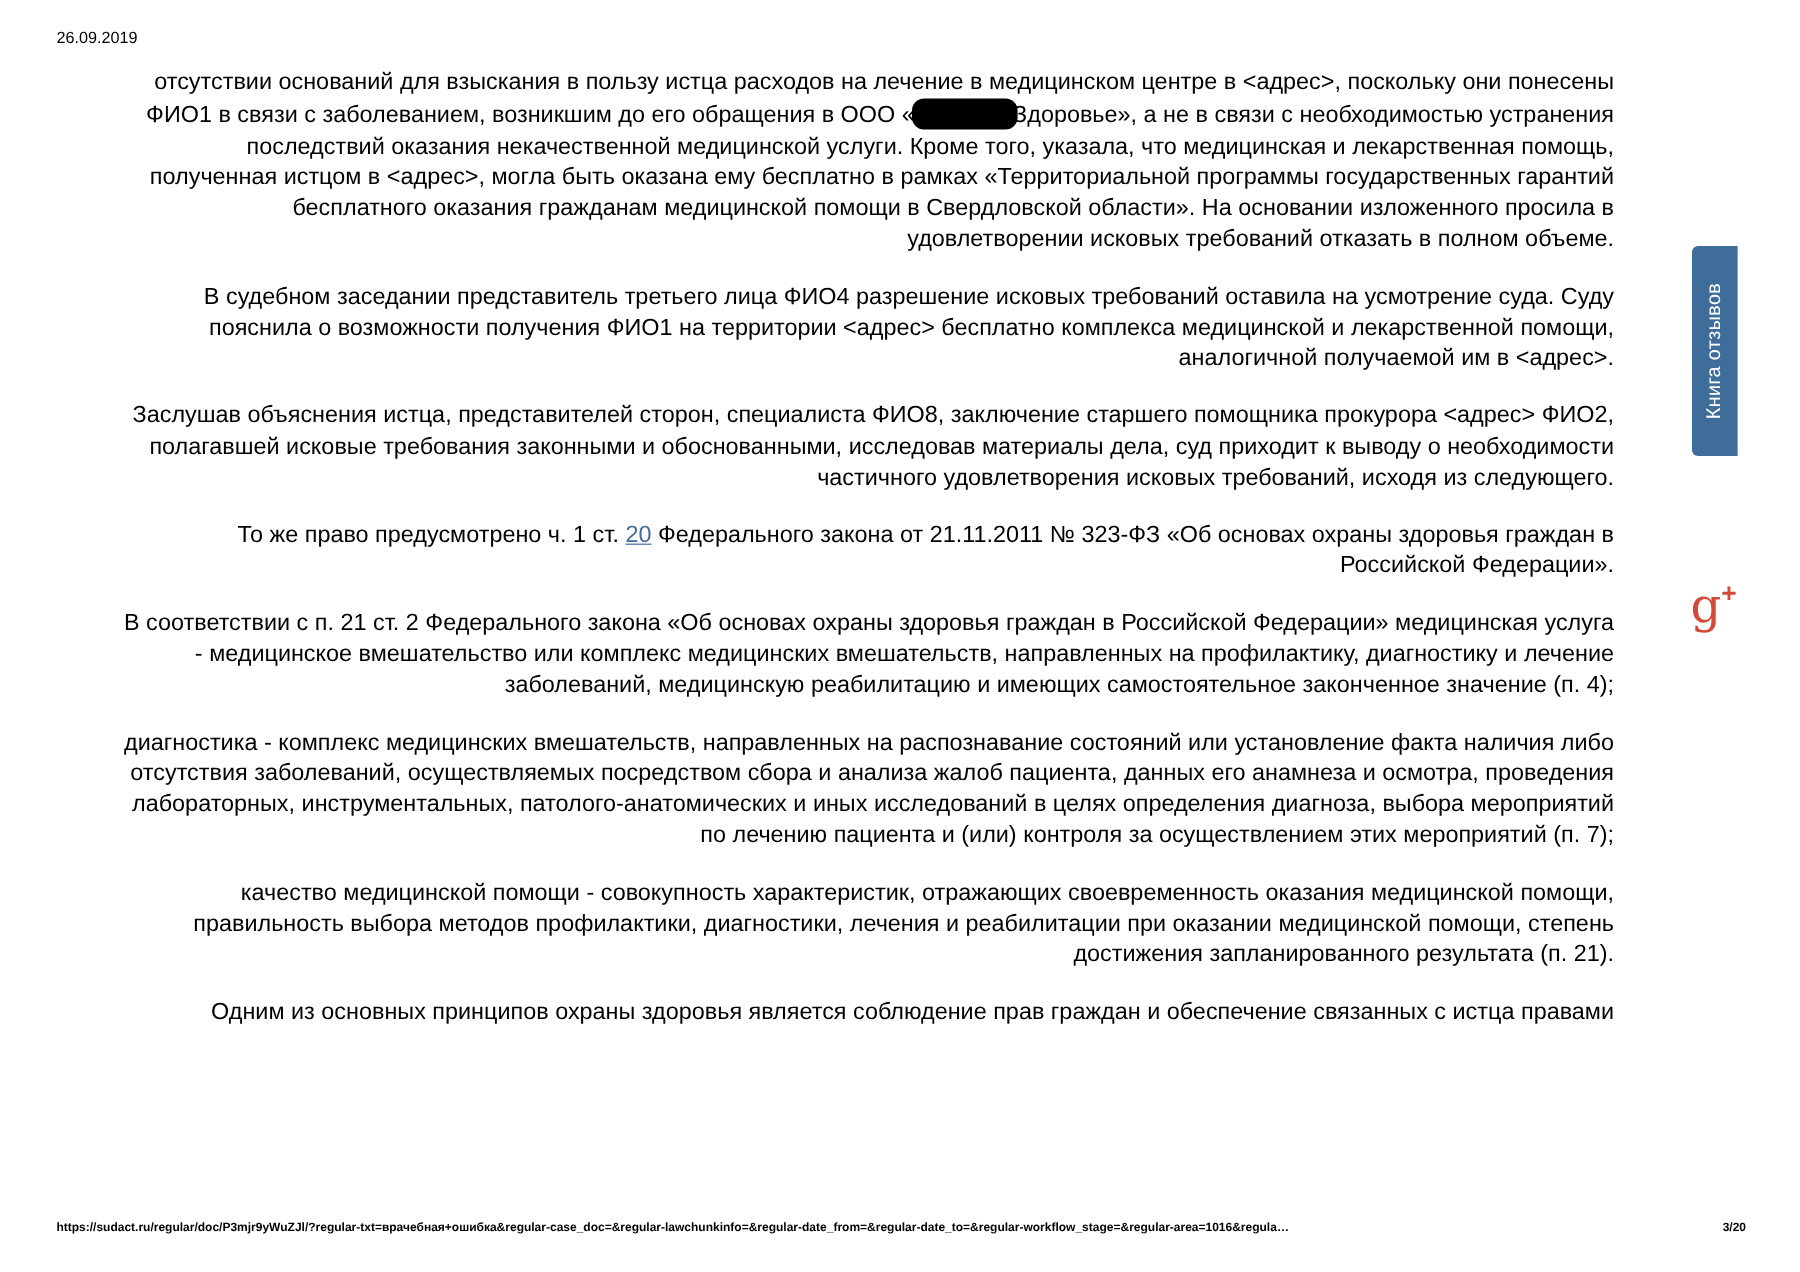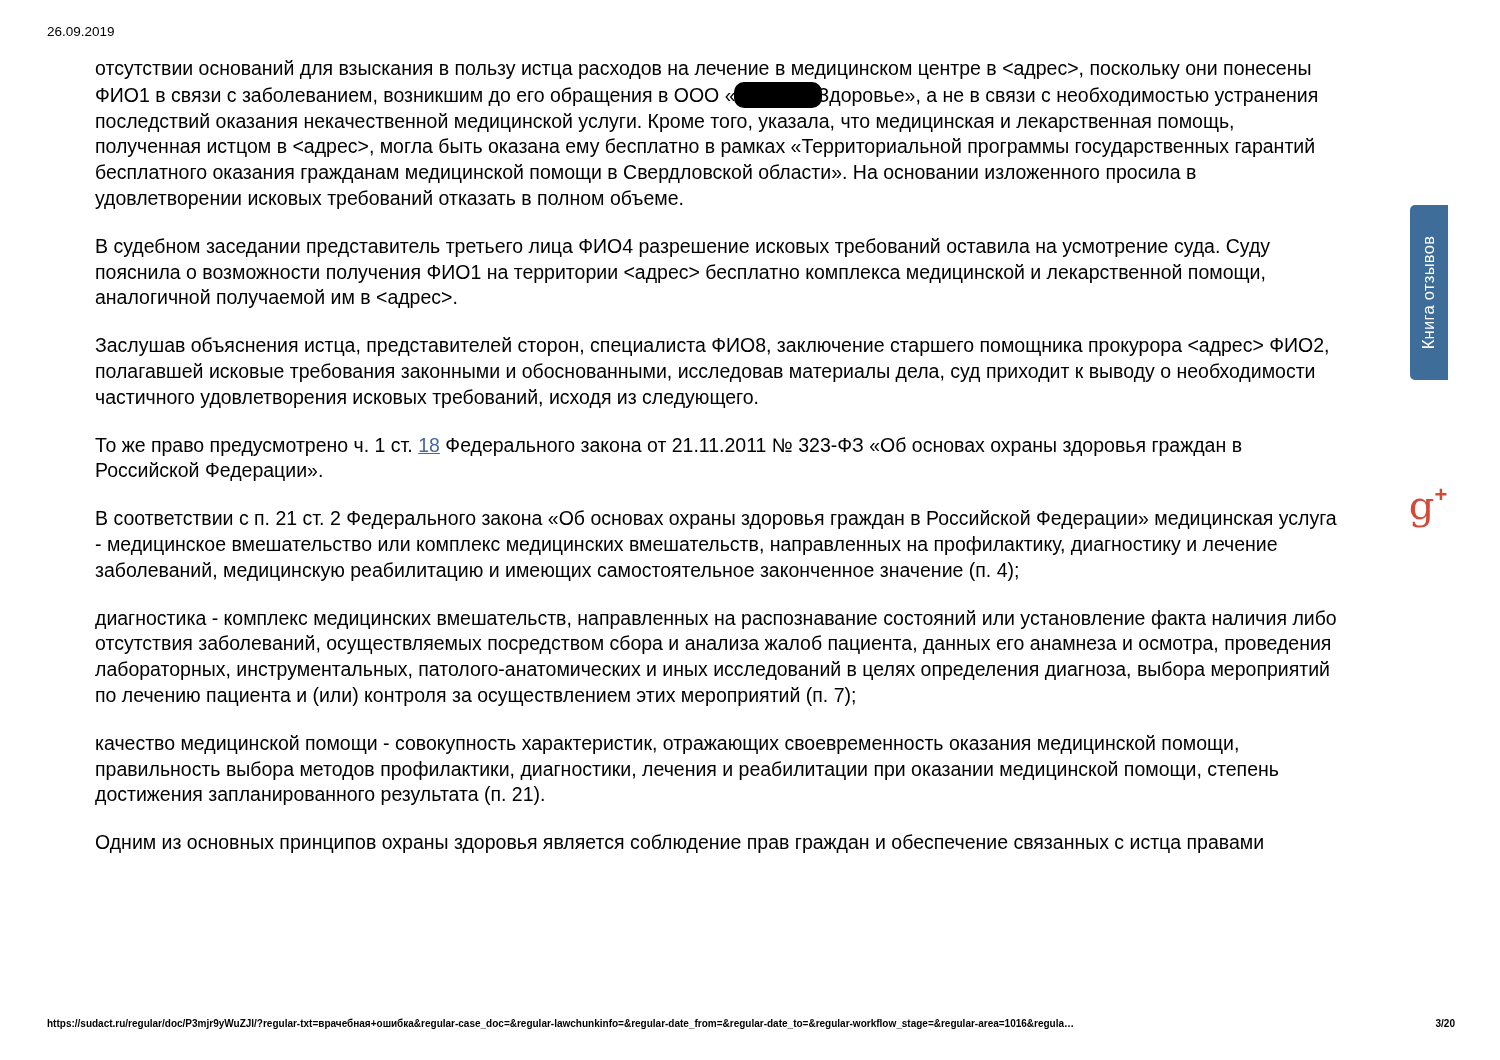--- a/index.html
+++ b/index.html
@@ -23,21 +23,21 @@
   }
   .ph-date{position:absolute;left:47px;top:0;text-align:right;}
   .ph-title{position:absolute;left:150px;right:150px;top:0;text-align:center;white-space:nowrap;}
   .doc-body{
     position:absolute;left:95px;top:56px;width:1250px;
   }
   .para{
     margin:0 0 22px 0;
     font-size:19.5px;
     line-height:25.8px;
-    text-align:left;
+    text-align:right;
   }
   a.doclink{
     color:var(--link-blue);
     text-decoration:underline;
     cursor:pointer;
   }
   .redaction{
     display:inline-block;
     width:88px;height:26px;
     background:#000;
@@ -93,21 +93,21 @@
 <body>
 
 <div class="print-header">
   <span class="ph-date">26.09.2019</span>
 </div>
 
 <div class="doc-body" id="doc-body">
     <p class="para">отсутствии оснований для взыскания в пользу истца расходов на лечение в медицинском центре в &lt;адрес&gt;, поскольку они понесены ФИО1 в связи с заболеванием, возникшим до его обращения в ООО «<span class="redaction"></span>Здоровье», а не в связи с необходимостью устранения последствий оказания некачественной медицинской услуги. Кроме того, указала, что медицинская и лекарственная помощь, полученная истцом в &lt;адрес&gt;, могла быть оказана ему бесплатно в рамках «Территориальной программы государственных гарантий бесплатного оказания гражданам медицинской помощи в Свердловской области». На основании изложенного просила в удовлетворении исковых требований отказать в полном объеме.</p>
     <p class="para">В судебном заседании представитель третьего лица ФИО4 разрешение исковых требований оставила на усмотрение суда. Суду пояснила о возможности получения ФИО1 на территории &lt;адрес&gt; бесплатно комплекса медицинской и лекарственной помощи, аналогичной получаемой им в &lt;адрес&gt;.</p>
     <p class="para">Заслушав объяснения истца, представителей сторон, специалиста ФИО8, заключение старшего помощника прокурора &lt;адрес&gt; ФИО2, полагавшей исковые требования законными и обоснованными, исследовав материалы дела, суд приходит к выводу о необходимости частичного удовлетворения исковых требований, исходя из следующего.</p>
-    <p class="para">То же право предусмотрено ч. 1 ст. <a class="doclink" href="#">18</a> Федерального закона от 21.11.2011 № 323-ФЗ «Об основах охраны здоровья граждан в Российской Федерации».</p>
+    <p class="para">То же право предусмотрено ч. 1 ст. <a class="doclink" href="#">20</a> Федерального закона от 21.11.2011 № 323-ФЗ «Об основах охраны здоровья граждан в Российской Федерации».</p>
     <p class="para">В соответствии с п. 21 ст. 2 Федерального закона «Об основах охраны здоровья граждан в Российской Федерации» медицинская услуга - медицинское вмешательство или комплекс медицинских вмешательств, направленных на профилактику, диагностику и лечение заболеваний, медицинскую реабилитацию и имеющих самостоятельное законченное значение (п. 4);</p>
     <p class="para">диагностика - комплекс медицинских вмешательств, направленных на распознавание состояний или установление факта наличия либо отсутствия заболеваний, осуществляемых посредством сбора и анализа жалоб пациента, данных его анамнеза и осмотра, проведения лабораторных, инструментальных, патолого-анатомических и иных исследований в целях определения диагноза, выбора мероприятий по лечению пациента и (или) контроля за осуществлением этих мероприятий (п. 7);</p>
     <p class="para">качество медицинской помощи - совокупность характеристик, отражающих своевременность оказания медицинской помощи, правильность выбора методов профилактики, диагностики, лечения и реабилитации при оказании медицинской помощи, степень достижения запланированного результата (п. 21).</p>
     <p class="para">Одним из основных принципов охраны здоровья является соблюдение прав граждан и обеспечение связанных с истца правами</p>
   </div>
 
 <div class="feedback-tab">
   <span class="feedback-label">Книга отзывов</span>
 </div>
 

